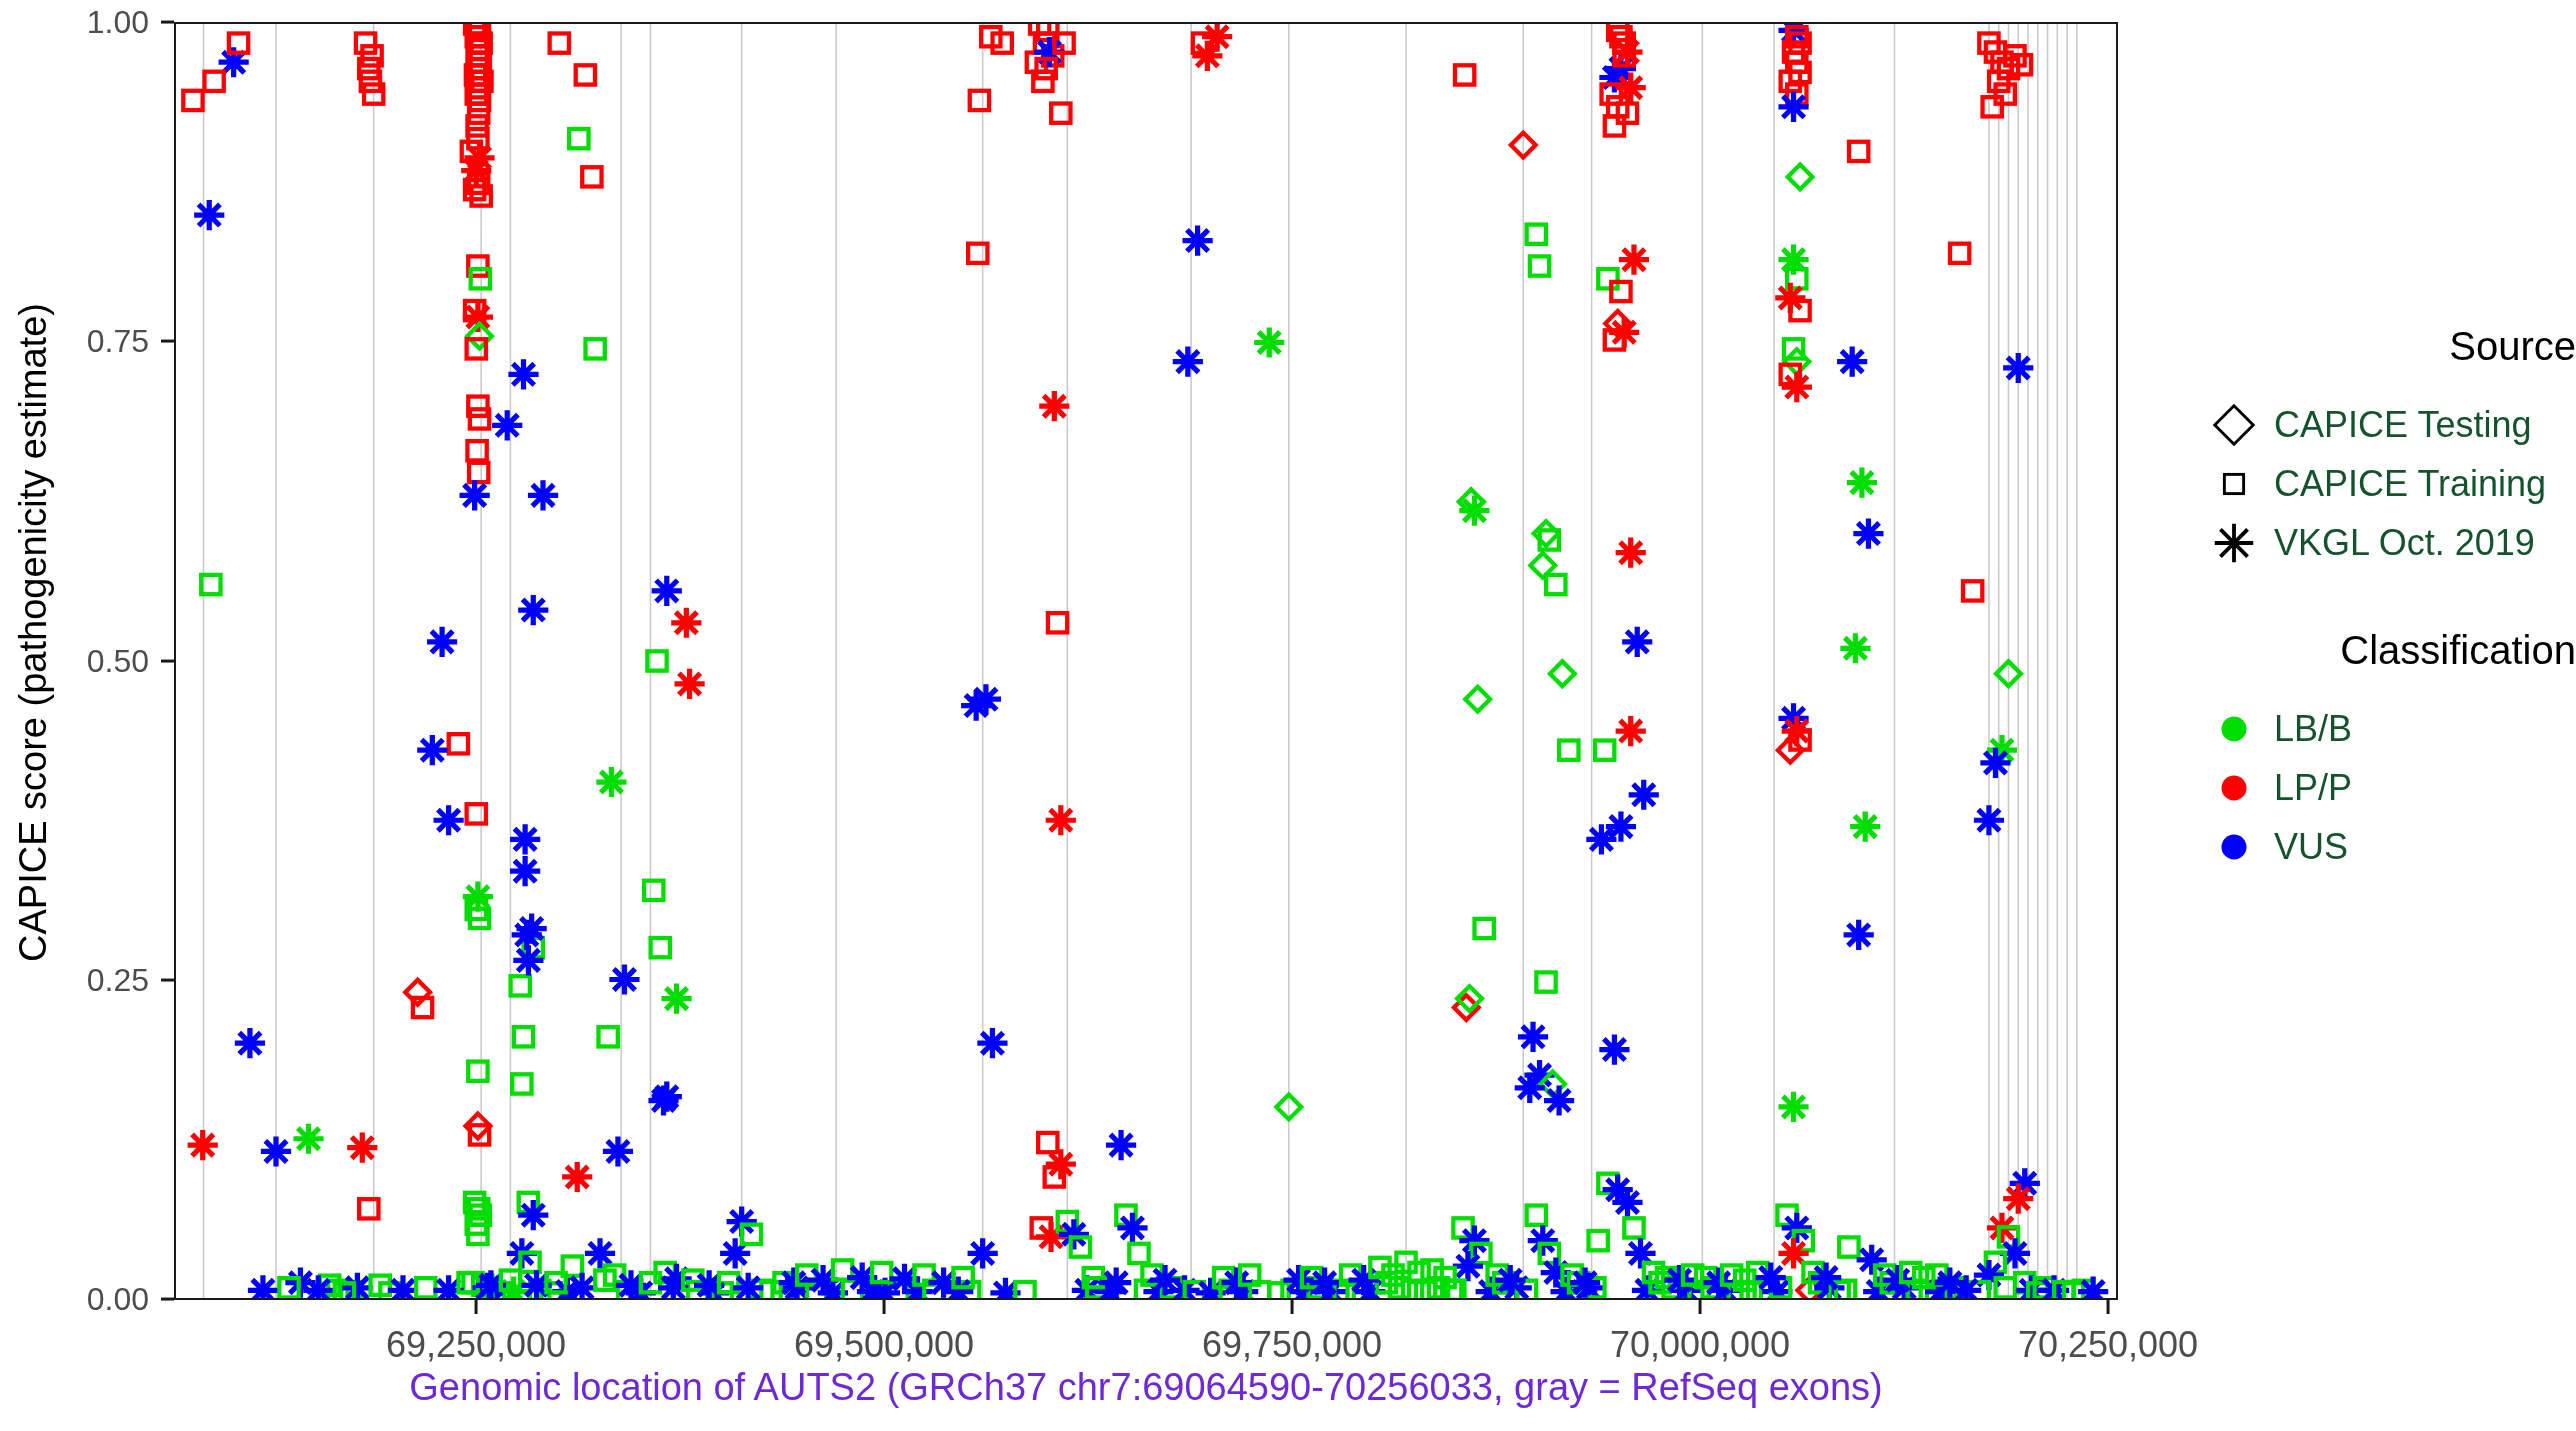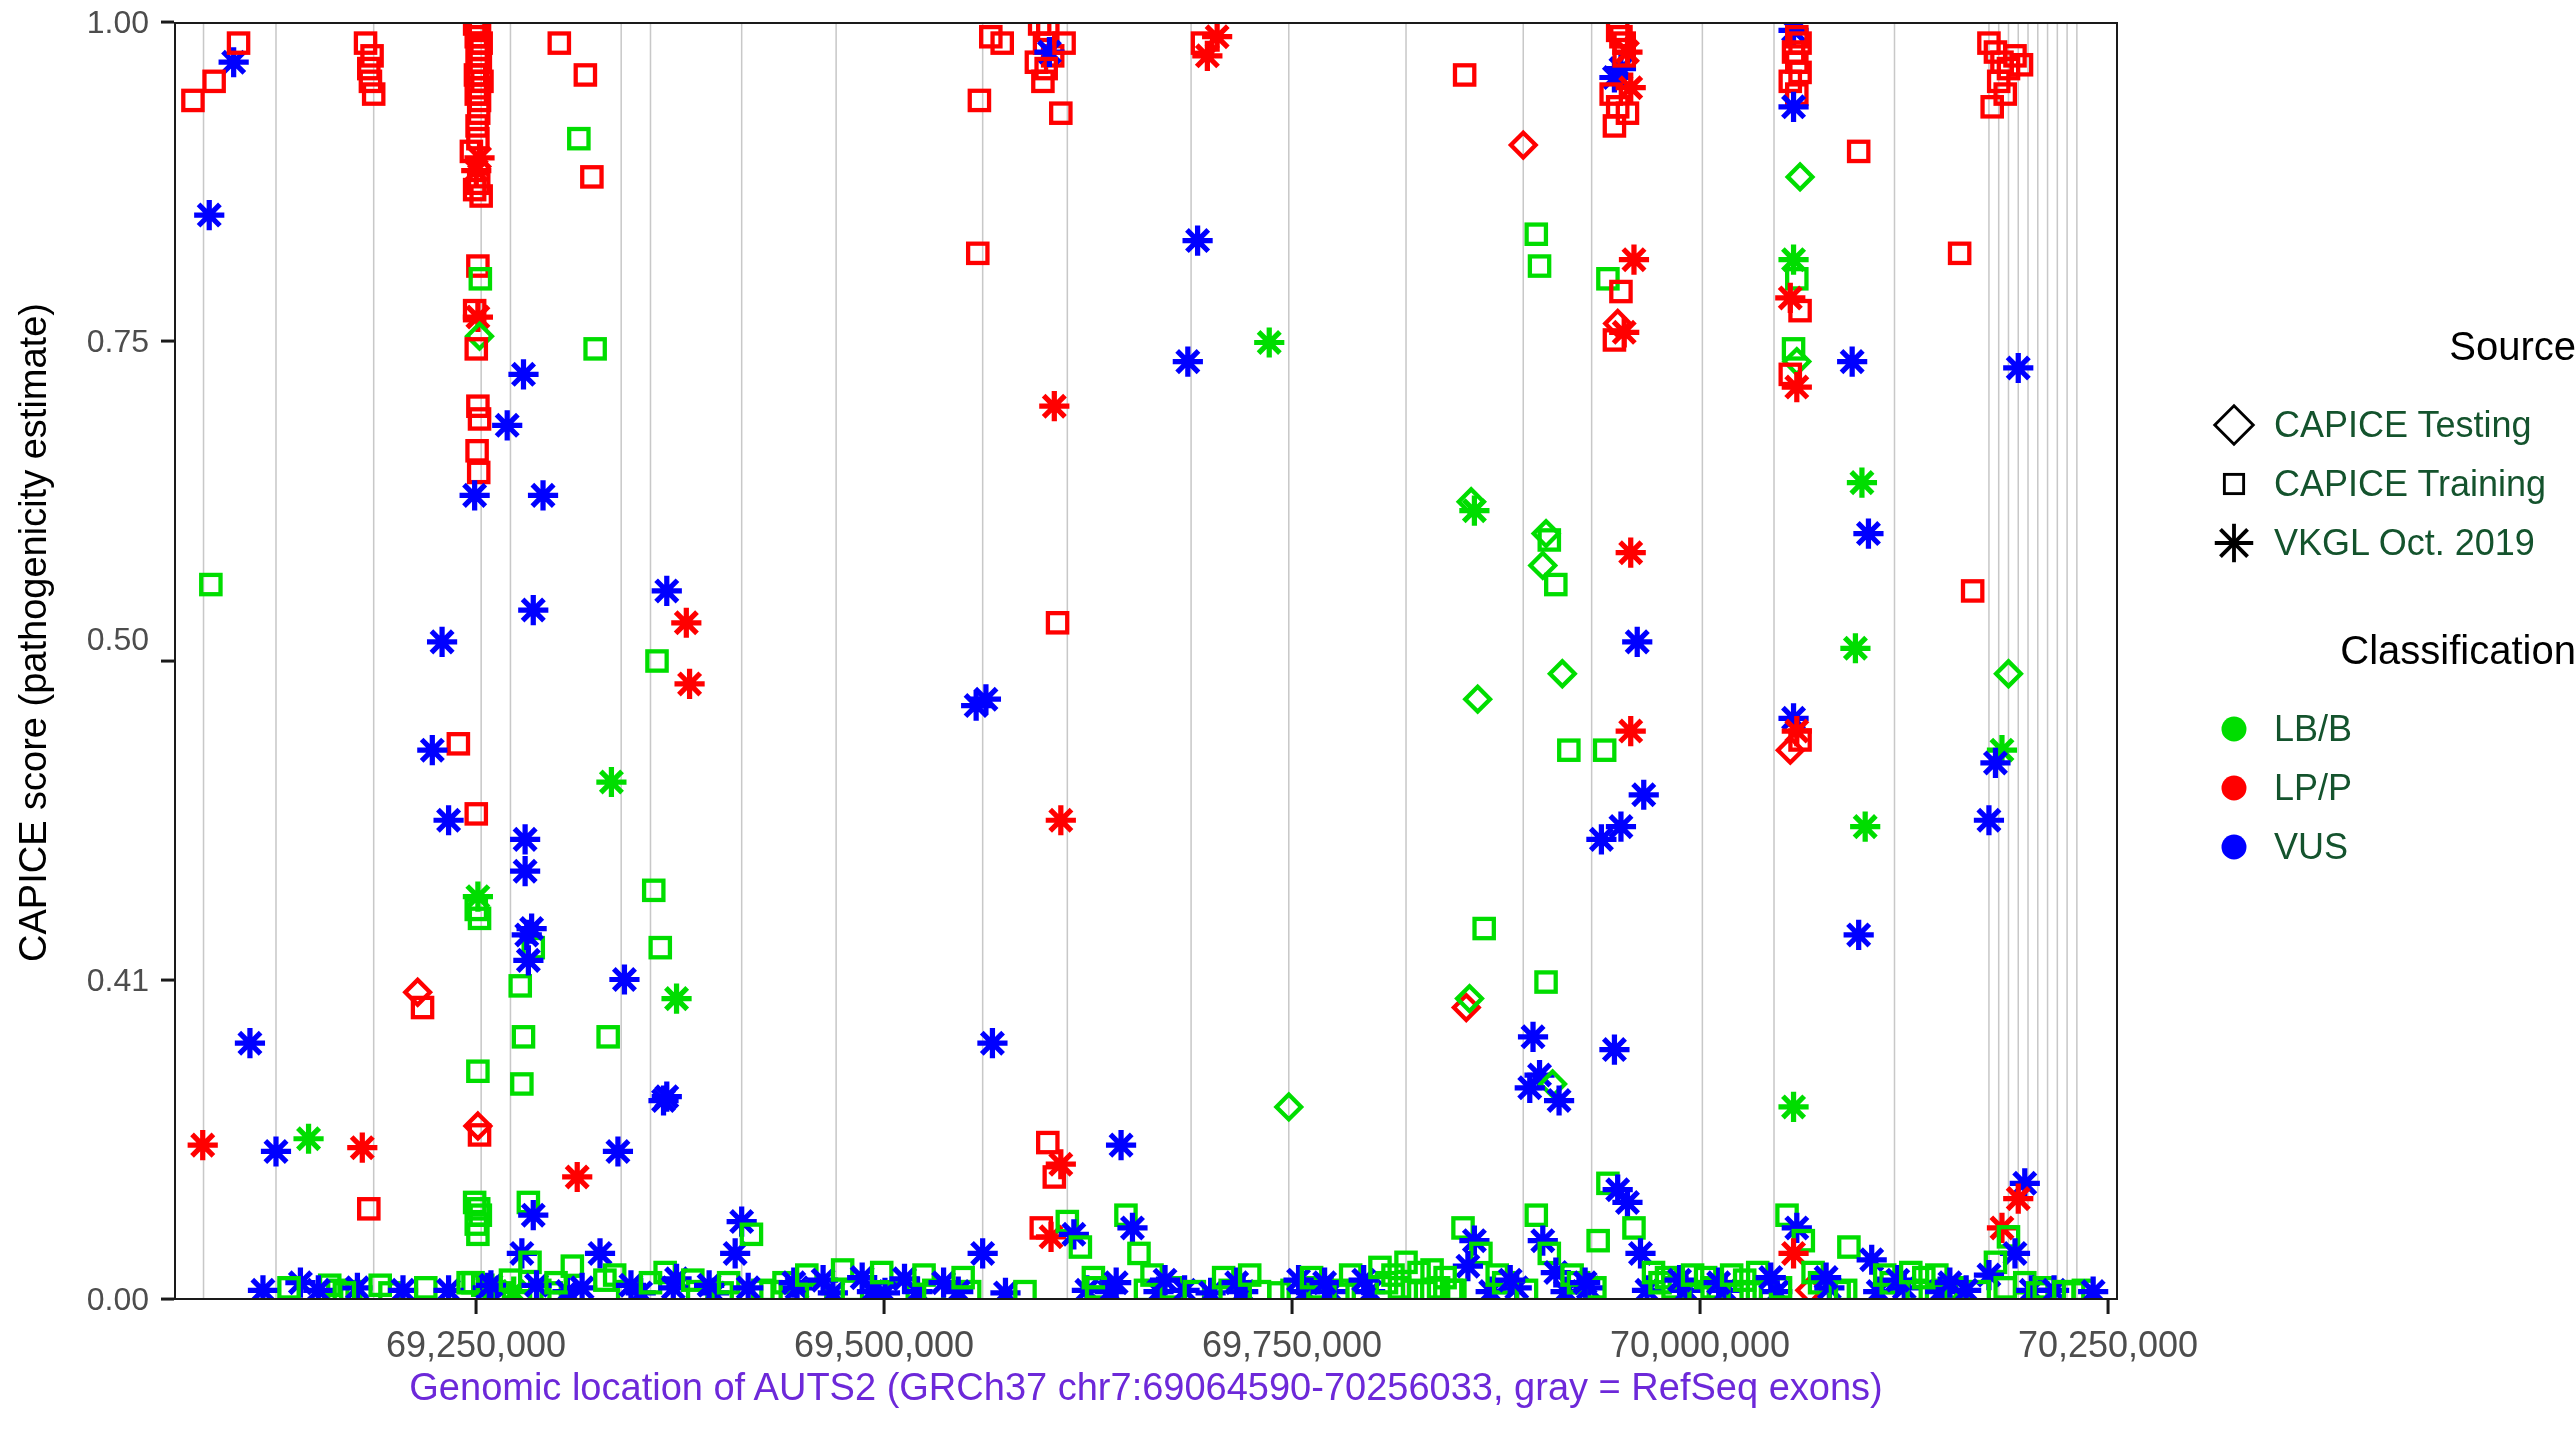--- a/index.html
+++ b/index.html
@@ -71,23 +71,23 @@
 </head>
 <body>
 
 <div id="root">
 
   <div id="yaxis">
     <div id="ytitle">CAPICE score (pathogenicity estimate)</div>
   <div class="ytick-mark" style="top: 1299px;"></div>
       <div class="ytick-label" style="top: 1299px; right: 25px;">0.00</div>
       <div class="ytick-mark" style="top: 980px;"></div>
-      <div class="ytick-label" style="top: 980px; right: 25px;">0.41</div>
+      <div class="ytick-label" style="top: 980px; right: 25px;">0.25</div>
       <div class="ytick-mark" style="top: 661px;"></div>
-      <div class="ytick-label" style="top: 639px; right: 25px;">0.50</div>
+      <div class="ytick-label" style="top: 661px; right: 25px;">0.50</div>
       <div class="ytick-mark" style="top: 341px;"></div>
       <div class="ytick-label" style="top: 341px; right: 25px;">0.75</div>
       <div class="ytick-mark" style="top: 22px;"></div>
       <div class="ytick-label" style="top: 22px; right: 25px;">1.00</div>
     </div>
 
   <div id="panel">
     <svg id="gridlayer" viewBox="0 0 2038 1339" preserveAspectRatio="none">
         <line x1="28.925076566818557" y1="0" x2="28.925076566818557" y2="1339" stroke="#c8c8c8" stroke-width="1.6"></line>
         <line x1="105.04369911107791" y1="0" x2="105.04369911107791" y2="1339" stroke="#c8c8c8" stroke-width="1.6"></line>

